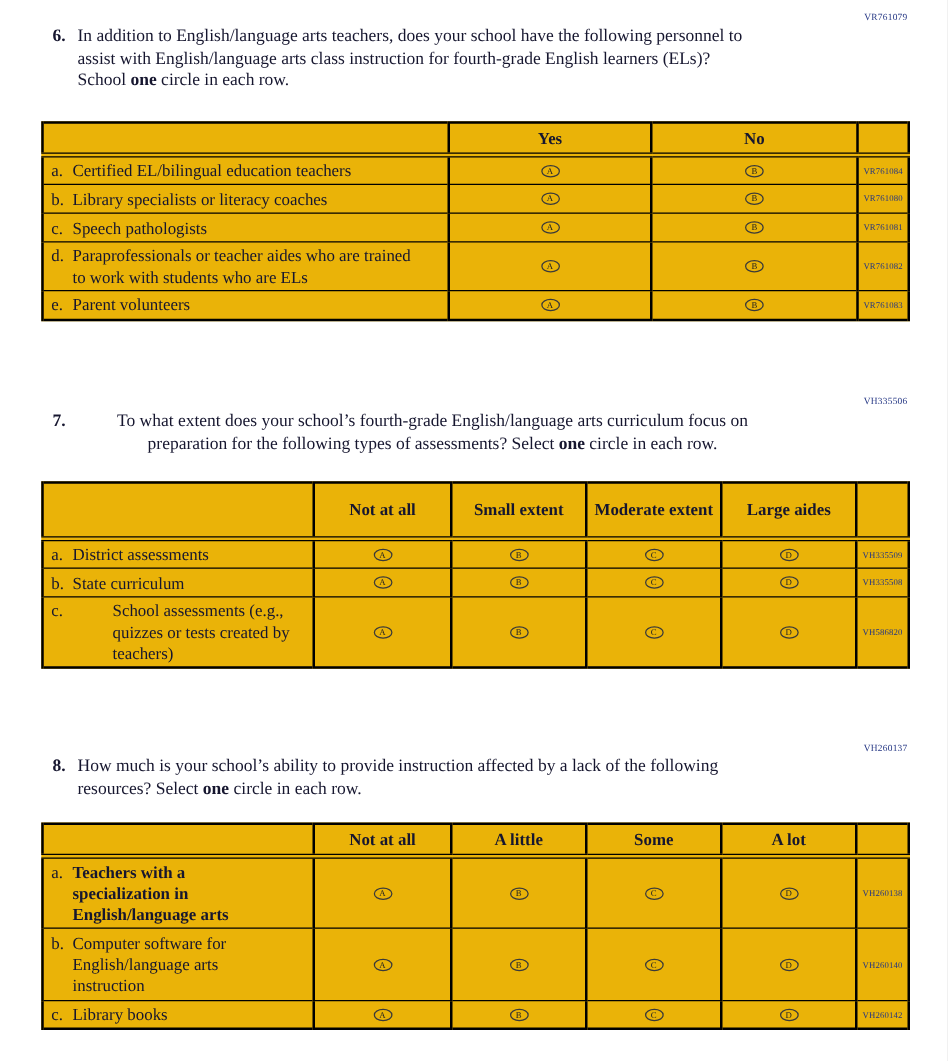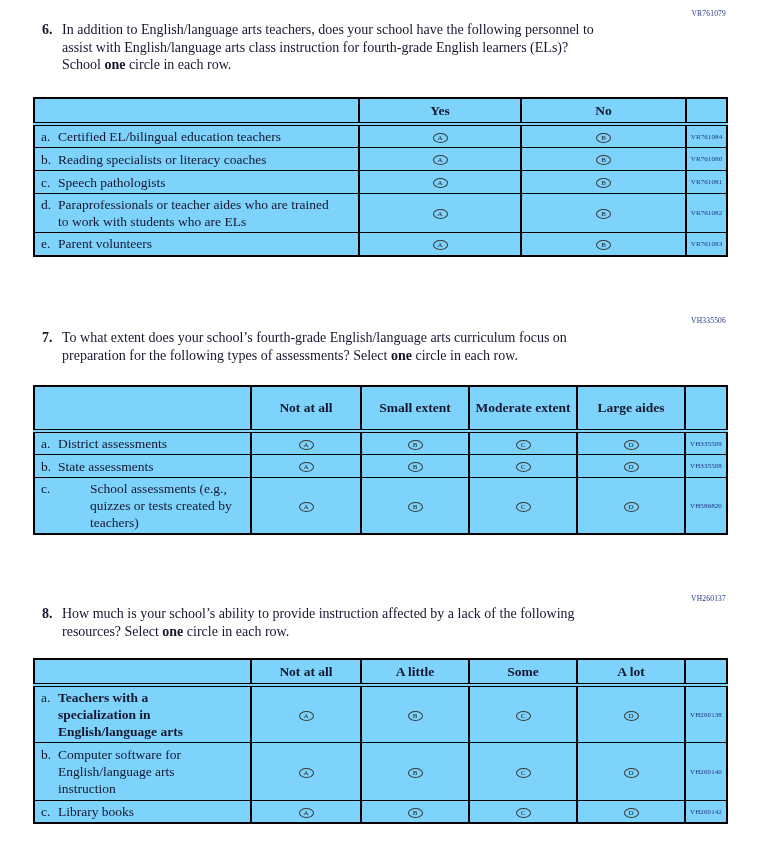--- a/index.html
+++ b/index.html
@@ -27,21 +27,21 @@
     line-height: 17.5px;
   }
   .qnum { font-weight: 700; width: 20px; flex: none; }
   .qbody b { font-weight: 700; }
 
   table.qtable {
     position: absolute;
     left: 33px;
     border-collapse: collapse;
     table-layout: fixed;
-    background: #7dd3fc;
+    background: #eab308;
     border: 2px solid #000;
   }
   .qtable th, .qtable td {
     border-top: 1px solid #000;
     border-bottom: 1px solid #000;
     border-left: 2px solid #000;
     border-right: 2px solid #000;
     padding: 0;
     overflow: hidden;
   }
@@ -121,21 +121,21 @@
               </span>
             </td>
           <td class="bub"><span class="bubble">A</span></td>
           <td class="bub"><span class="bubble">B</span></td>
           <td class="codecell">VR761084</td>
         </tr>
         <tr style="height:23px;">
           <td class="lbl">
               <span class="lblwrap">
                 <span class="rl">b.</span>
-                <span class="rt">Reading specialists or literacy coaches</span>
+                <span class="rt">Library specialists or literacy coaches</span>
               </span>
             </td>
           <td class="bub"><span class="bubble">A</span></td>
           <td class="bub"><span class="bubble">B</span></td>
           <td class="codecell">VR761080</td>
         </tr>
         <tr style="height:23px;">
           <td class="lbl">
               <span class="lblwrap">
                 <span class="rl">c.</span>
@@ -169,21 +169,21 @@
           <td class="codecell">VR761083</td>
         </tr>
       </tbody>
     </table>
   </section>
 
   <section>
     <div class="qcode" style="top:316px;">VH335506</div>
     <div class="qtext" style="top:329px; width:600px;">
       <span class="qnum">7.</span>
-      <span class="qbody" style="max-width:568px;"><span>To what extent does your school’s fourth-grade English/language arts curriculum focus on preparation for the following types of assessments? Select </span><b>one</b><span> circle in each row.</span></span>
+      <span class="qbody" style="max-width:568px;text-align:center;"><span>To what extent does your school’s fourth-grade English/language arts curriculum focus on preparation for the following types of assessments? Select </span><b>one</b><span> circle in each row.</span></span>
     </div>
 
     <table class="qtable" style="top:385px; width:693px;">
       <colgroup>
           <col style="width:217px">
           <col style="width:110px">
           <col style="width:108px">
           <col style="width:108px">
           <col style="width:108px">
           <col style="width:42px">
@@ -209,21 +209,21 @@
           <td class="bub"><span class="bubble">A</span></td>
           <td class="bub"><span class="bubble">B</span></td>
           <td class="bub"><span class="bubble">C</span></td>
           <td class="bub"><span class="bubble">D</span></td>
           <td class="codecell">VH335509</td>
         </tr>
         <tr style="height:23px;">
           <td class="lbl">
               <span class="lblwrap">
                 <span class="rl">b.</span>
-                <span class="rt">State assessments</span>
+                <span class="rt">State curriculum</span>
               </span>
             </td>
           <td class="bub"><span class="bubble">A</span></td>
           <td class="bub"><span class="bubble">B</span></td>
           <td class="bub"><span class="bubble">C</span></td>
           <td class="bub"><span class="bubble">D</span></td>
           <td class="codecell">VH335508</td>
         </tr>
         <tr style="height:55px;">
           <td class="lbl">

